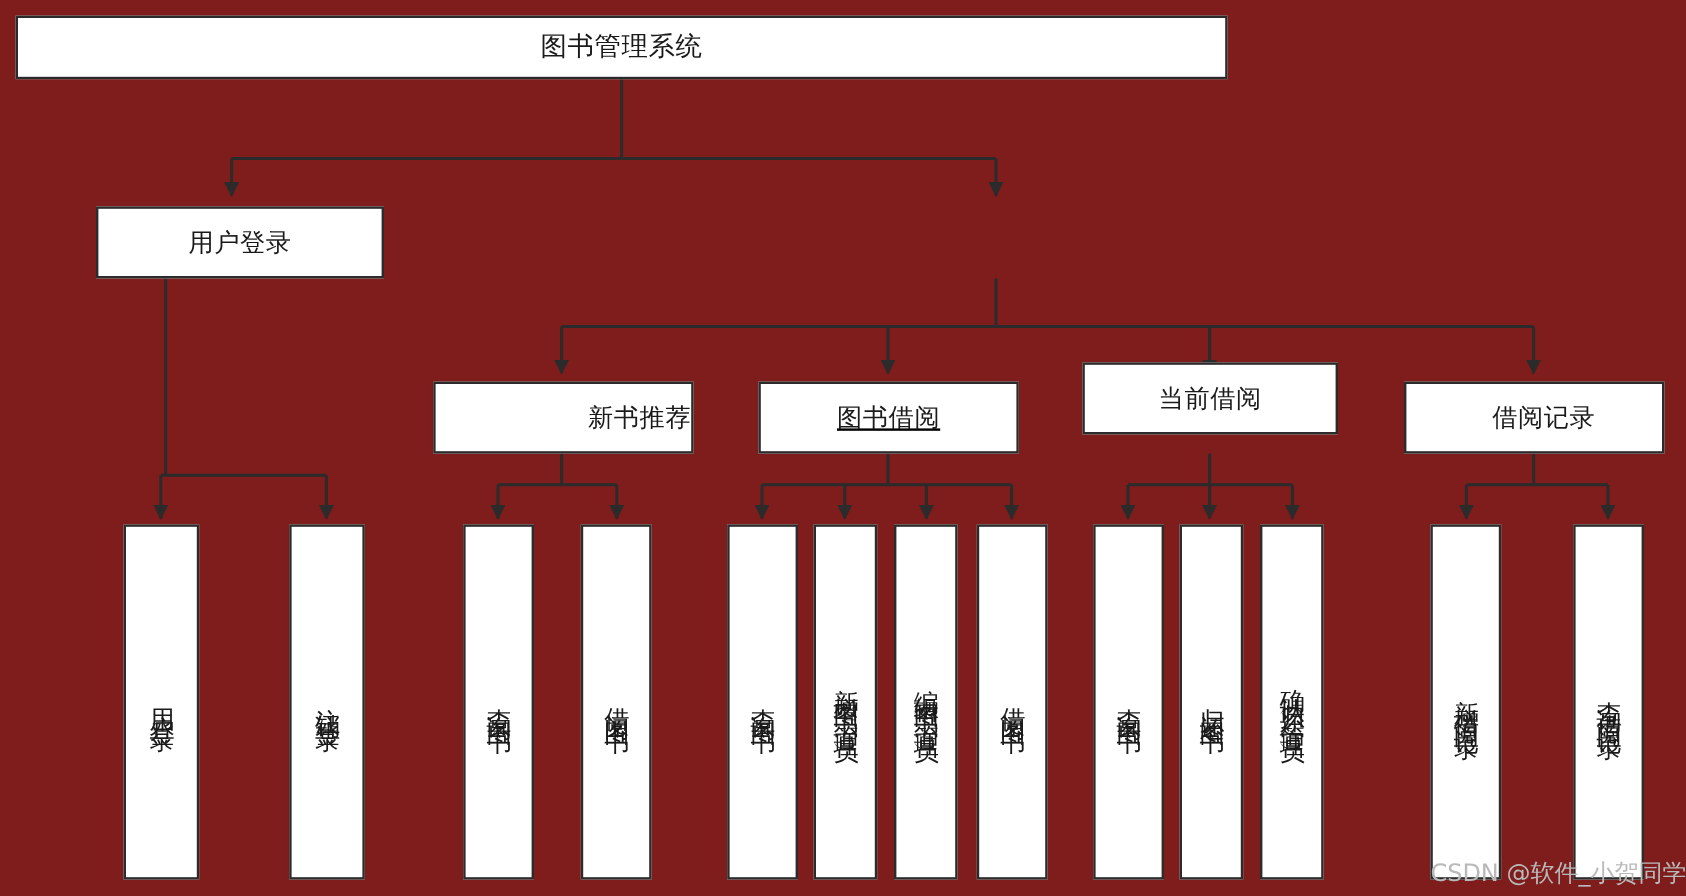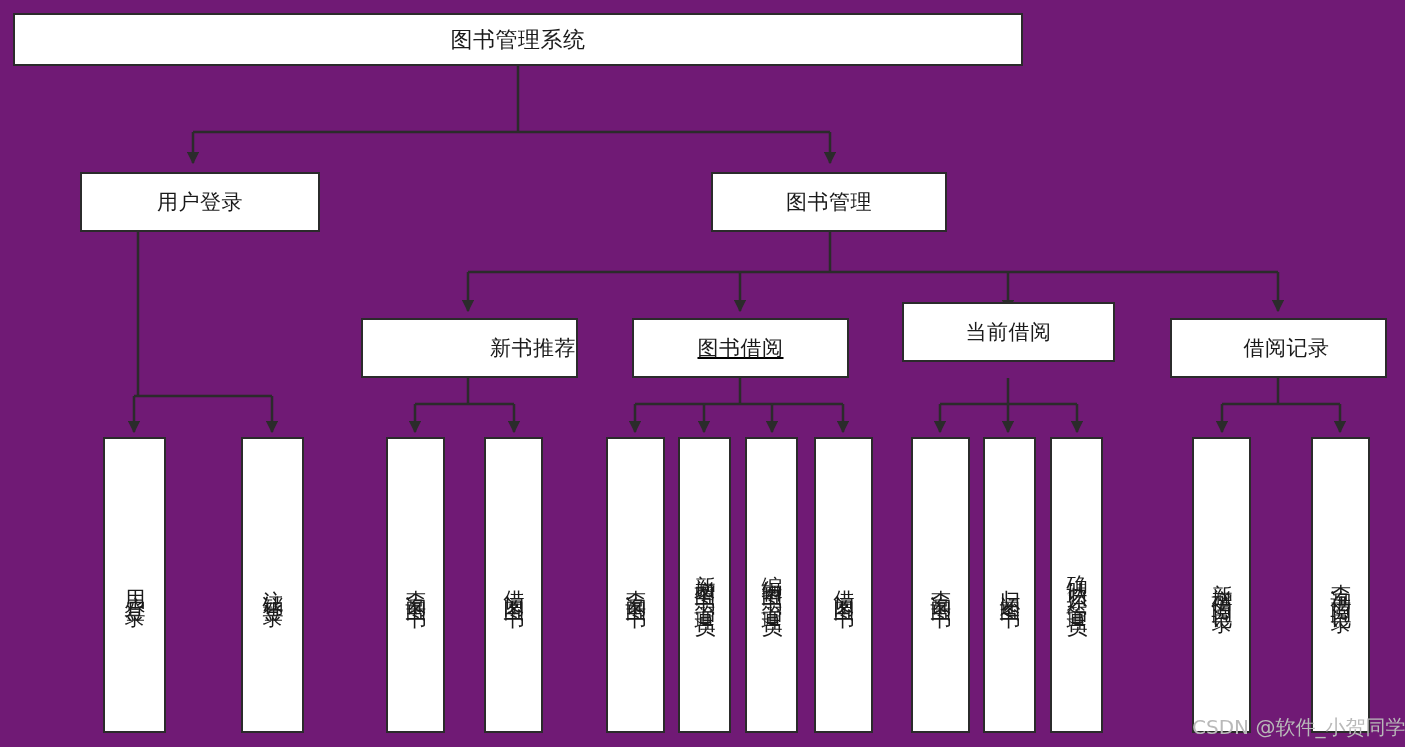--- a/index.html
+++ b/index.html
@@ -8,21 +8,21 @@
     padding: 0;
     background: #ffffff;
   }
   body {
     font-family: "DejaVu Sans", "Liberation Sans", sans-serif;
   }
   #canvas {
     position: relative;
     width: 1405px;
     height: 747px;
-    background: #701a75;
+    background: #7f1d1d;
     overflow: hidden;
   }
   #edges {
     position: absolute;
     left: 0;
     top: 0;
     width: 1405px;
     height: 747px;
   }
   .node {
@@ -127,23 +127,20 @@
   </svg>
 
   <div class="node root horizontal" style="left:13px; top:13px; width:1010px; height:53px;">
     <span class="label">图书管理系统</span>
   </div>
 
   <div class="node horizontal" style="left:80px; top:172px; width:240px; height:60px;">
     <span class="label">用户登录</span>
   </div>
 
-  <div class="node horizontal" style="left:711px; top:172px; width:236px; height:60px;">
-    <span class="label">图书管理</span>
-  </div>
 
   <div class="node horizontal" style="left:361px; top:318px; width:217px; height:60px;justify-content:flex-end;">
     <span class="label">新书推荐</span>
   </div>
 
   <div class="node horizontal" style="left:632px; top:318px; width:217px; height:60px;text-decoration:underline;">
     <span class="label">图书借阅</span>
   </div>
 
   <div class="node horizontal" style="left:902px; top:302px; width:213px; height:60px;">

